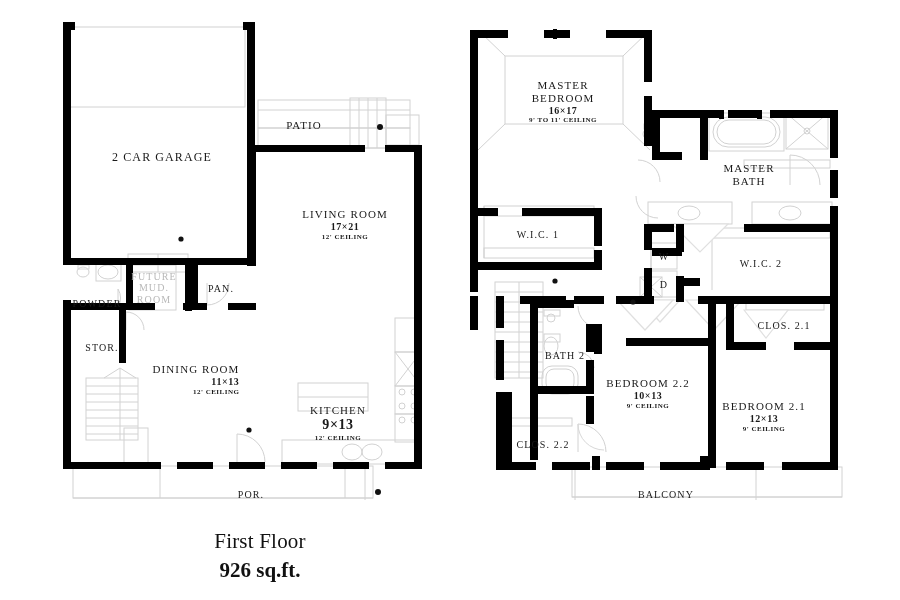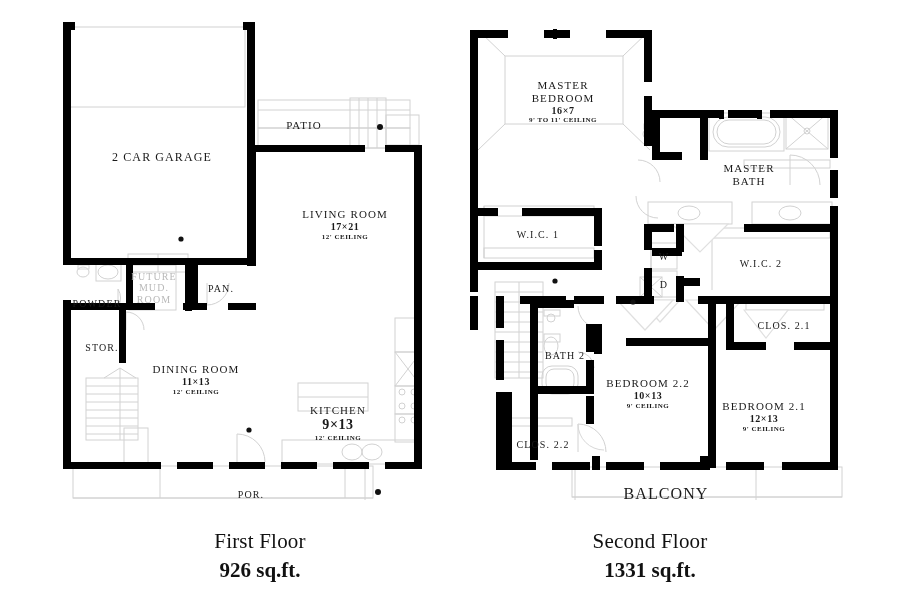--- a/index.html
+++ b/index.html
@@ -378,36 +378,36 @@
       </div>
       <div class="lbl grey multiline" style="left: 154px; top: 288px;">
         <span class="name" style="font-size: 10px;">FUTURE<br>MUD.<br>ROOM</span>
       </div>
       <div class="lbl" style="left: 221px; top: 288px;">
         <span class="name" style="font-size: 10px;">PAN.</span>
       </div>
       <div class="lbl" style="left: 102px; top: 347px;">
         <span class="name" style="font-size: 10px;">STOR.</span>
       </div>
-      <div class="lbl" style="left: 196px; top: 379px;">
+      <div class="lbl" style="left: 196px; top: 379px; text-align: right;">
         <span class="name" style="font-size: 11px;">DINING ROOM</span>
         <span class="dim" style="font-size: 10px; font-weight: bold;">11×13</span>
         <span class="ceil" style="font-size: 7px; font-weight: bold;">12' CEILING</span>
       </div>
       <div class="lbl" style="left: 338px; top: 423px;">
         <span class="name" style="font-size: 11px;">KITCHEN</span>
         <span class="dim" style="font-size: 14px; font-weight: bold;">9×13</span>
         <span class="ceil" style="font-size: 7px; font-weight: bold;">12' CEILING</span>
       </div>
       <div class="lbl" style="left: 251px; top: 494px;">
         <span class="name" style="font-size: 10px;">POR.</span>
       </div>
       <div class="lbl multiline" style="left: 563px; top: 102px;">
         <span class="name" style="font-size: 11px;">MASTER<br>BEDROOM</span>
-        <span class="dim" style="font-size: 10px; font-weight: bold;">16×7</span>
+        <span class="dim" style="font-size: 10px; font-weight: bold;">16×17</span>
         <span class="ceil" style="font-size: 7px; font-weight: bold;">9' TO 11' CEILING</span>
       </div>
       <div class="lbl multiline" style="left: 749px; top: 175px;">
         <span class="name" style="font-size: 11px;">MASTER<br>BATH</span>
       </div>
       <div class="lbl" style="left: 538px; top: 234px;">
         <span class="name" style="font-size: 10px;">W.I.C. 1</span>
       </div>
       <div class="lbl" style="left: 761px; top: 263px;">
         <span class="name" style="font-size: 10px;">W.I.C. 2</span>
@@ -431,27 +431,23 @@
       </div>
       <div class="lbl" style="left: 764px; top: 400px;">
         <span class="name" style="font-size: 11px; margin-top: 33px;">BEDROOM 2.1</span>
         <span class="dim" style="font-size: 10px; font-weight: bold;">12×13</span>
         <span class="ceil" style="font-size: 7px; font-weight: bold;">9' CEILING</span>
       </div>
       <div class="lbl" style="left: 543px; top: 444px;">
         <span class="name" style="font-size: 10px;">CLOS. 2.2</span>
       </div>
       <div class="lbl" style="left: 666px; top: 494px;">
-        <span class="name" style="font-size: 16px; text-align: center;">BALCONY</span>
+        <span class="name" style="font-size: 10px; text-align: center;">BALCONY</span>
       </div>
     </div>
 
   <div class="caption" id="cap1">
     <span class="ttl">First Floor</span>
     <span class="sqft">926 sq.ft.</span>
   </div>
 
-  <div class="caption" id="cap2">
-    <span class="ttl">Second Floor</span>
-    <span class="sqft">1331 sq.ft.</span>
-  </div>
 
 </div>
 
 </body></html>

